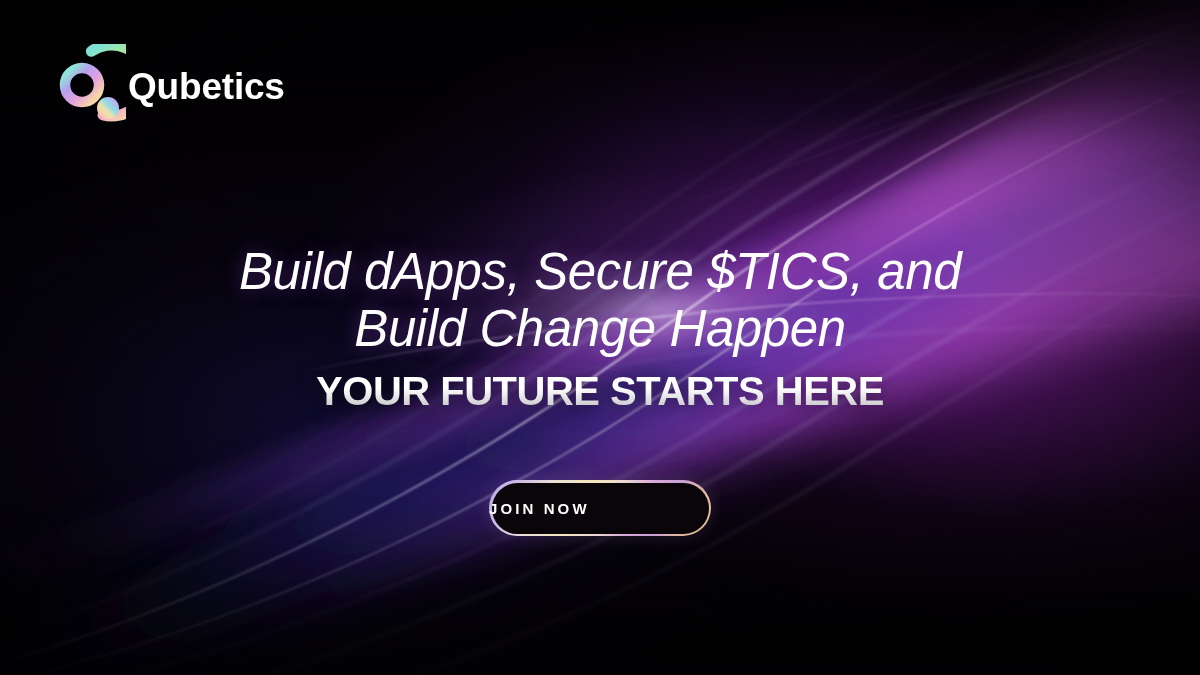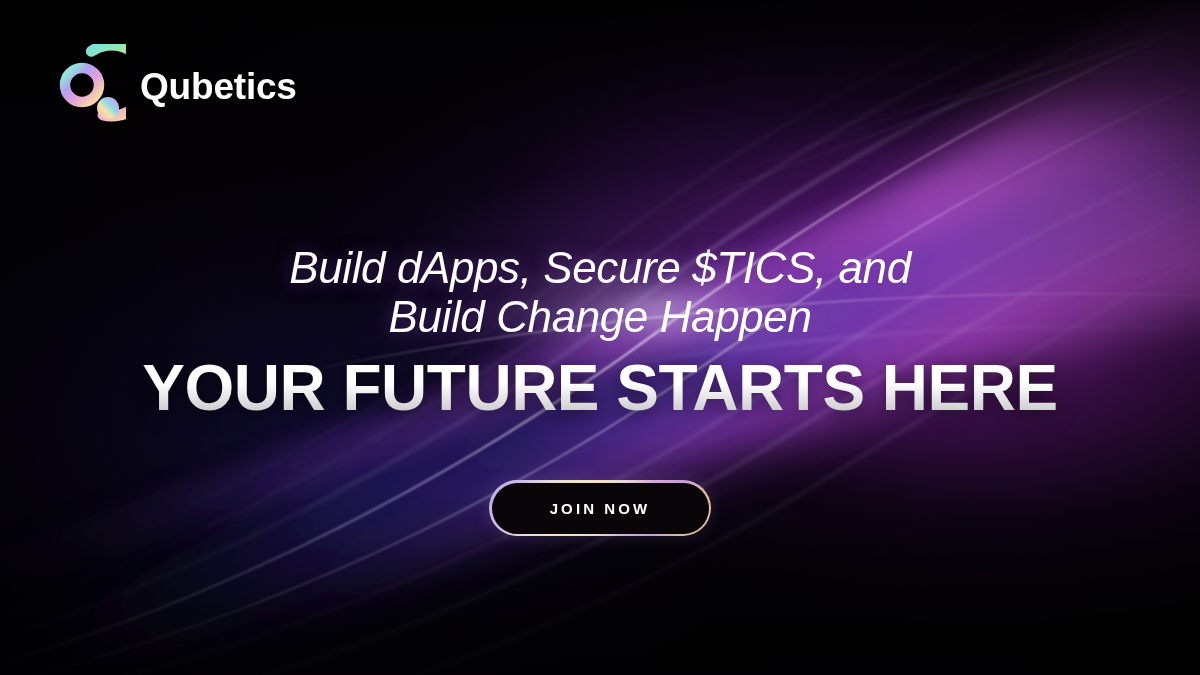--- a/index.html
+++ b/index.html
@@ -65,21 +65,21 @@
         rgba(0,0,0,0) 72%, rgba(0,0,0,0.55) 100%);
   }
 
   
   .logo {
     position: absolute;
     left: 42px;
     top: 44px;
     display: flex;
     align-items: center;
-    gap: 14px;
+    gap: 2px;
   }
   .logo-mark {
     width: 84px;
     height: 84px;
     flex: none;
     display: block;
   }
   .logo-word {
     font-size: 37px;
     font-weight: 700;
@@ -91,35 +91,35 @@
 
   
   .content {
     position: absolute;
     left: 0;
     right: 0;
     top: 243px;
     text-align: center;
   }
   .tagline {
-    font-size: 44px;
+    font-size: 51px;
     font-weight: 300;
     font-style: italic;
     color: #ffffff;
     line-height: 1.12;
     letter-spacing: -0.4px;
     text-shadow: 0 0 18px rgba(120, 60, 170, 0.55);
     margin: 0;
   }
   .tagline .ln {
     display: block;
   }
   .headline {
     margin: 14px 0 0 0;
-    font-size: 64px;
+    font-size: 40px;
     font-weight: 700;
     letter-spacing: -0.5px;
     line-height: 1;
     background: linear-gradient(to bottom, #ffffff 0%, #ffffff 42%, #d2d2d4 82%, #b9b9bd 100%);
     -webkit-background-clip: text;
     background-clip: text;
     color: transparent;
     -webkit-text-fill-color: transparent;
     filter: drop-shadow(0 2px 10px rgba(0,0,0,0.6));
   }
@@ -130,21 +130,20 @@
     left: 0;
     right: 0;
     top: 480px;
     display: flex;
     justify-content: center;
   }
   .cta {
     position: relative;
     display: inline-flex;
     align-items: center;
-    justify-content: center;
     width: 222px;
     height: 56px;
     border-radius: 28px;
     padding: 0;
     border: 0;
     background: linear-gradient(118deg,
         #b9a8e0 0%,
         #cdbbe8 12%,
         #e8e0d8 26%,
         #f4e7bc 40%,

